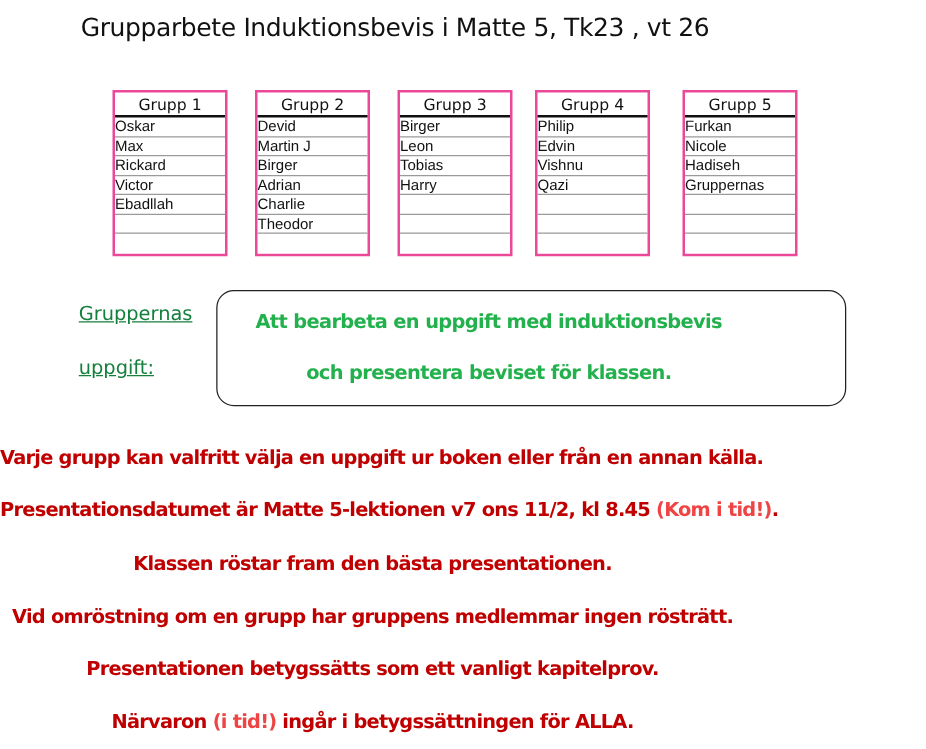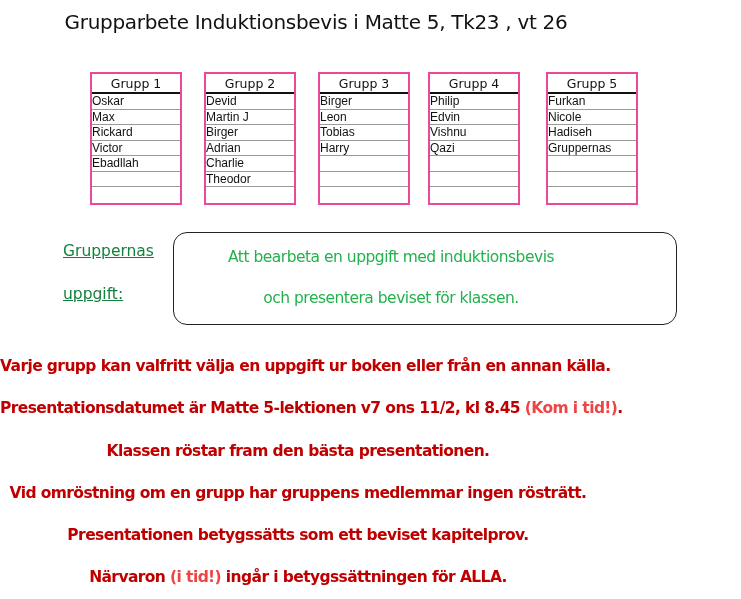--- a/index.html
+++ b/index.html
@@ -4,21 +4,21 @@
   <style>
     html, body { margin: 0; padding: 0; background: #ffffff; }
     body { width: 741px; height: 599px; position: relative; overflow: hidden; font-family: "Liberation Sans", sans-serif; }
     .title { position: absolute; left: 0; width: 632px; top: 10px; text-align: center; font-family: "DejaVu Sans", sans-serif; font-size: 20px; color: #111; letter-spacing: -0.3px; }
     .grp { position: absolute; top: 72px; width: 92px; border: 2px solid #ec4899; box-sizing: border-box; background: #fff; }
     .grp .hd { height: 18px; line-height: 19px; text-align: center; font-family: "DejaVu Sans", sans-serif; font-size: 12.5px; color: #111; border-bottom: 2px solid #111; }
     .grp .row { height: 15.5px; line-height: 15px; padding-left: 0; font-size: 12px; color: #111; border-bottom: 1px solid #9a9a9a; box-sizing: border-box; white-space: nowrap; overflow: hidden; }
     .grp .row:last-child { border-bottom: none; }
     .label { position: absolute; left: 63px; font-family: "DejaVu Sans", sans-serif; font-size: 15.5px; color: #15803d; text-decoration: underline; }
     .taskbox { position: absolute; left: 173px; top: 232px; width: 504px; height: 93px; border: 1.5px solid #222; border-radius: 14px; box-sizing: border-box; }
-    .taskline { position: absolute; left: 173px; width: 436px; text-align: center; font-family: "DejaVu Sans", sans-serif; font-weight: normal; font-size: 15.5px; color: #22b14c; letter-spacing: -0.5px; }
+    .taskline { position: absolute; left: 173px; width: 436px; text-align: center; font-family: "DejaVu Sans", sans-serif; font-weight: bold; font-size: 15.5px; color: #22b14c; letter-spacing: -0.5px; }
     .rule { position: absolute; left: 0; width: 596px; text-align: center; font-family: "DejaVu Sans", sans-serif; font-weight: bold; font-size: 15.5px; color: #c00000; letter-spacing: -0.6px; white-space: nowrap; }
     .hl { color: #ef4444; }
   </style>
 </head>
 <body>
 
 <div class="title">Grupparbete Induktionsbevis i Matte 5, Tk23 , vt 26</div>
 
 <div class="grp" style="left:90px">
   <div class="hd">Grupp 1</div>
@@ -79,14 +79,14 @@
 <div class="label" style="top:285px">uppgift:</div>
 
 <div class="taskbox"></div>
 <div class="taskline" style="top:248px">Att bearbeta en uppgift med induktionsbevis</div>
 <div class="taskline" style="top:289px">och presentera beviset för klassen.</div>
 
 <div class="rule" style="top:357px">Varje grupp kan valfritt välja en uppgift ur boken eller från en annan källa.</div>
 <div class="rule" style="top:399px"><span>Presentationsdatumet är Matte 5-lektionen v7 ons 11/2, kl 8.45 </span><span class="hl">(Kom i tid!)</span><span>.</span></div>
 <div class="rule" style="top:442px">Klassen röstar fram den bästa presentationen.</div>
 <div class="rule" style="top:484px">Vid omröstning om en grupp har gruppens medlemmar ingen rösträtt.</div>
-<div class="rule" style="top:526px">Presentationen betygssätts som ett beviset kapitelprov.</div>
+<div class="rule" style="top:526px">Presentationen betygssätts som ett vanligt kapitelprov.</div>
 <div class="rule" style="top:568px"><span>Närvaron </span><span class="hl">(i tid!)</span><span> ingår i betygssättningen för ALLA.</span></div>
 
 </body></html>

